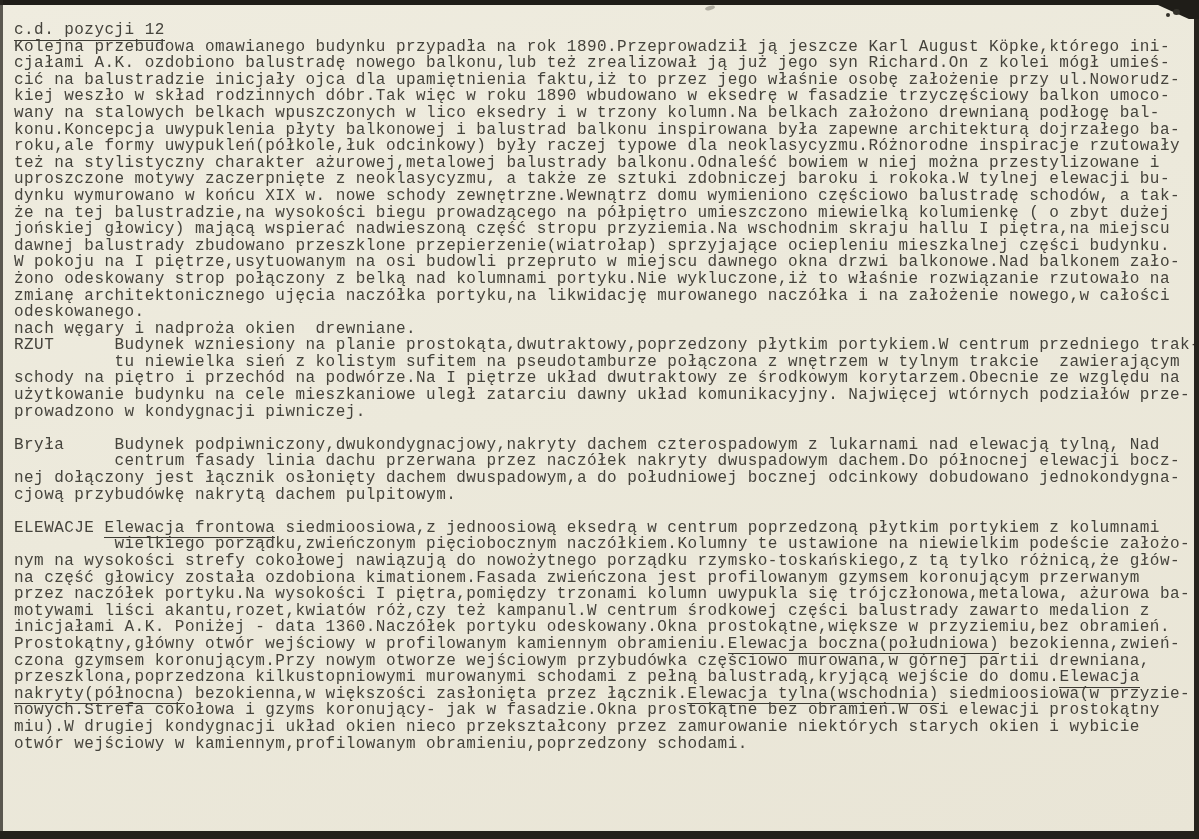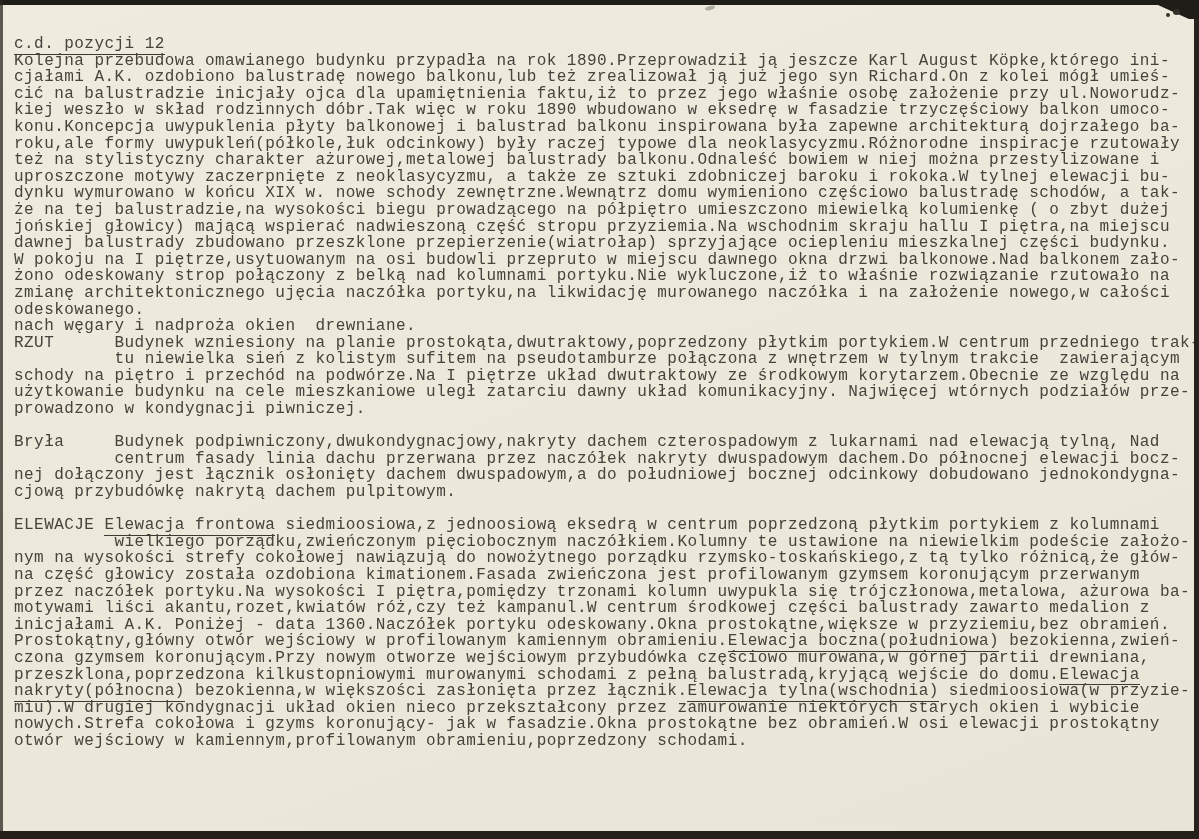--- a/index.html
+++ b/index.html
@@ -9,21 +9,21 @@
     position:relative;
     width:1199px;height:839px;
     margin:0 auto;
     background:linear-gradient(160deg,#efecdf 0%,#ece9db 45%,#e9e5d6 100%);
     overflow:hidden;
     font-family:"Liberation Mono","DejaVu Sans Mono",monospace;
     color:#45433c;
   }
   .doc-text{
     position:absolute;
-    left:14px;top:36px;
+    left:14px;top:22px;
     width:1180px;
     font-size:16px;
     line-height:16.6px;
     letter-spacing:0.45px;
   }
   .line{white-space:pre;height:16.6px;}
   .line.blank{height:16.6px;}
   .u{
     border-bottom:1.6px solid #3c3a33;
     padding-bottom:0.5px;
@@ -53,20 +53,21 @@
 <div class="page">
   <div class="doc-text">
       <div>
         <div class="line"><span class="u">c.d. pozycji 12</span></div>
       </div>
       <div>
         <div class="line"><span>Kolejna przebudowa omawianego budynku przypadła na rok 1890.Przeprowadził ją jeszcze Karl August Köpke,którego ini-</span></div>
         <div class="line"><span>cjałami A.K. ozdobiono balustradę nowego balkonu,lub też zrealizował ją już jego syn Richard.On z kolei mógł umieś-</span></div>
         <div class="line"><span>cić na balustradzie inicjały ojca dla upamiętnienia faktu,iż to przez jego właśnie osobę założenie przy ul.Noworudz-</span></div>
         <div class="line"><span>kiej weszło w skład rodzinnych dóbr.Tak więc w roku 1890 wbudowano w eksedrę w fasadzie trzyczęściowy balkon umoco-</span></div>
+        <div class="line"><span>wany na stalowych belkach wpuszczonych w lico eksedry i w trzony kolumn.Na belkach założono drewnianą podłogę bal-</span></div>
         <div class="line"><span>konu.Koncepcja uwypuklenia płyty balkonowej i balustrad balkonu inspirowana była zapewne architekturą dojrzałego ba-</span></div>
         <div class="line"><span>roku,ale formy uwypukleń(półkole,łuk odcinkowy) były raczej typowe dla neoklasycyzmu.Różnorodne inspiracje rzutowały</span></div>
         <div class="line"><span>też na stylistyczny charakter ażurowej,metalowej balustrady balkonu.Odnaleść bowiem w niej można przestylizowane i</span></div>
         <div class="line"><span>uproszczone motywy zaczerpnięte z neoklasycyzmu, a także ze sztuki zdobniczej baroku i rokoka.W tylnej elewacji bu-</span></div>
         <div class="line"><span>dynku wymurowano w końcu XIX w. nowe schody zewnętrzne.Wewnątrz domu wymieniono częściowo balustradę schodów, a tak-</span></div>
         <div class="line"><span>że na tej balustradzie,na wysokości biegu prowadzącego na półpiętro umieszczono miewielką kolumienkę ( o zbyt dużej</span></div>
         <div class="line"><span>jońskiej głowicy) mającą wspierać nadwieszoną część stropu przyziemia.Na wschodnim skraju hallu I piętra,na miejscu</span></div>
         <div class="line"><span>dawnej balustrady zbudowano przeszklone przepierzenie(wiatrołap) sprzyjające ociepleniu mieszkalnej części budynku.</span></div>
         <div class="line"><span>W pokoju na I piętrze,usytuowanym na osi budowli przepruto w miejscu dawnego okna drzwi balkonowe.Nad balkonem zało-</span></div>
         <div class="line"><span>żono odeskowany strop połączony z belką nad kolumnami portyku.Nie wykluczone,iż to właśnie rozwiązanie rzutowało na</span></div>
@@ -96,22 +97,22 @@
         <div class="line"><span>          wielkiego porządku,zwieńczonym pięciobocznym naczółkiem.Kolumny te ustawione na niewielkim podeście założo-</span></div>
         <div class="line"><span>nym na wysokości strefy cokołowej nawiązują do nowożytnego porządku rzymsko-toskańskiego,z tą tylko różnicą,że głów-</span></div>
         <div class="line"><span>na część głowicy została ozdobiona kimationem.Fasada zwieńczona jest profilowanym gzymsem koronującym przerwanym</span></div>
         <div class="line"><span>przez naczółek portyku.Na wysokości I piętra,pomiędzy trzonami kolumn uwypukla się trójczłonowa,metalowa, ażurowa ba-</span></div>
         <div class="line"><span>motywami liści akantu,rozet,kwiatów róż,czy też kampanul.W centrum środkowej części balustrady zawarto medalion z</span></div>
         <div class="line"><span>inicjałami A.K. Poniżej - data 1360.Naczółek portyku odeskowany.Okna prostokątne,większe w przyziemiu,bez obramień.</span></div>
         <div class="line"><span>Prostokątny,główny otwór wejściowy w profilowanym kamiennym obramieniu.</span><span class="u">Elewacja boczna(południowa)</span><span> bezokienna,zwień-</span></div>
         <div class="line"><span>czona gzymsem koronującym.Przy nowym otworze wejściowym przybudówka częściowo murowana,w górnej partii drewniana,</span></div>
         <div class="line"><span>przeszklona,poprzedzona kilkustopniowymi murowanymi schodami z pełną balustradą,kryjącą wejście do domu.</span><span class="u">Elewacja</span></div>
         <div class="line"><span class="u">nakryty(północna)</span><span> bezokienna,w większości zasłonięta przez łącznik.</span><span class="u">Elewacja tylna(wschodnia)</span><span> siedmioosiowa(w przyzie-</span></div>
+        <div class="line"><span>nowych.Strefa cokołowa i gzyms koronujący- jak w fasadzie.Okna prostokątne bez obramień.W osi elewacji prostokątny</span></div>
         <div class="line"><span>miu).W drugiej kondygnacji układ okien nieco przekształcony przez zamurowanie niektórych starych okien i wybicie</span></div>
-        <div class="line"><span>nowych.Strefa cokołowa i gzyms koronujący- jak w fasadzie.Okna prostokątne bez obramień.W osi elewacji prostokątny</span></div>
         <div class="line"><span>otwór wejściowy w kamiennym,profilowanym obramieniu,poprzedzony schodami.</span></div>
       </div>
     </div>
 
   <div class="edge-top"></div>
   <div class="edge-left"></div>
   <div class="edge-right"></div>
   <div class="edge-bottom"></div>
   <div class="corner-tr"></div>
   <div class="smudge"></div>

